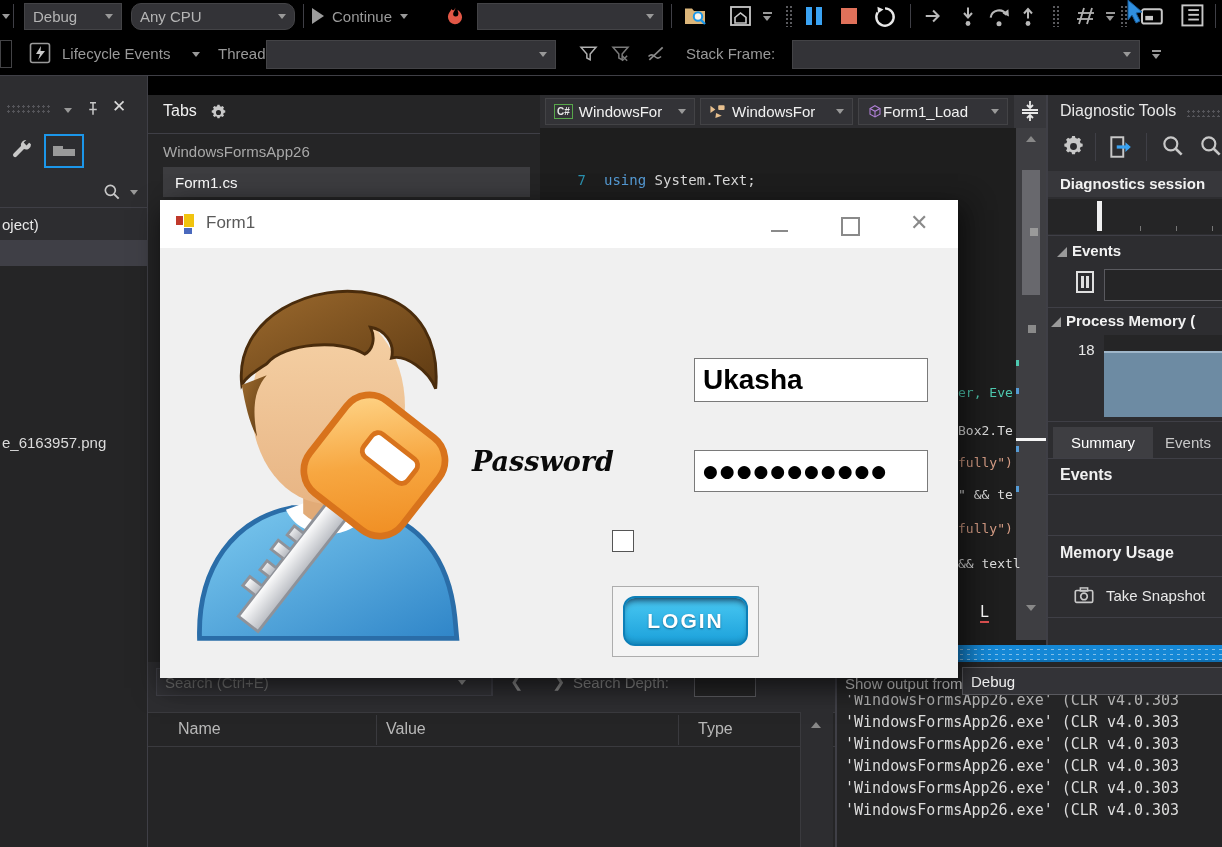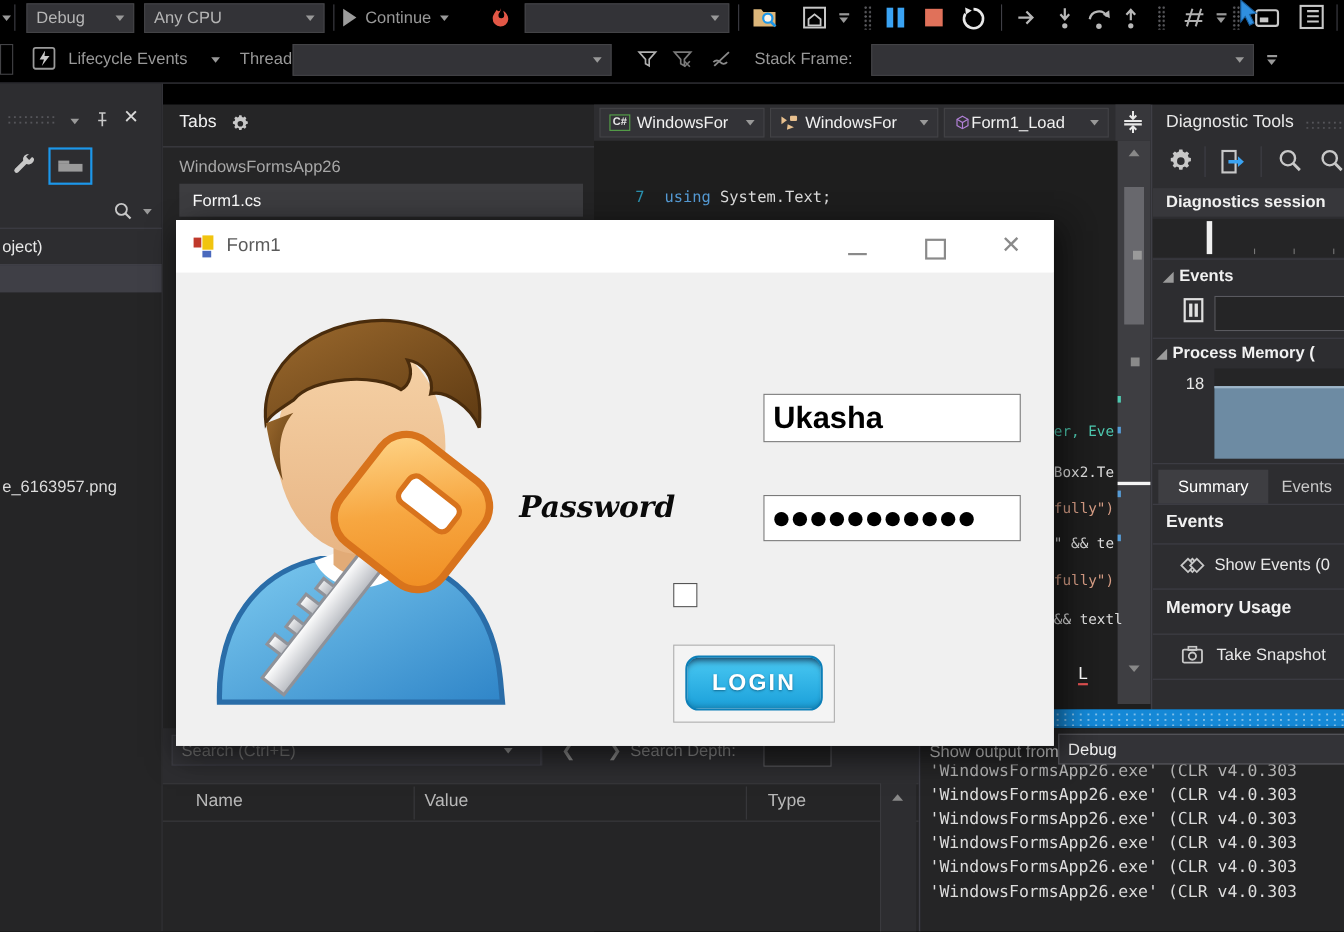--- a/index.html
+++ b/index.html
@@ -109,21 +109,21 @@
   </svg>
 
   <div class="a" style="left:0;top:0;width:1222px;height:32px;">
     <div class="a tri" style="left:2px;top:14px;"></div>
     <div class="vsep" style="left:13px;top:4px;height:24px;"></div>
 
     <div class="combo" style="left:24px;top:3px;width:98px;height:27px;">
       <span>Debug</span>
       <span class="arr tri"></span>
     </div>
-    <div class="combo" style="left:131px;top:3px;width:164px;height:27px;">
+    <div class="combo" style="left:131px;top:3px;width:164px;height:27px;border-radius:10px;">
       <span>Any CPU</span>
       <span class="arr tri"></span>
     </div>
     <div class="vsep" style="left:303px;top:4px;height:24px;"></div>
 
     <div class="a" style="left:312px;top:4px;height:24px;display:flex;align-items:center;gap:8px;">
       <span style="width:0;height:0;border-top:8px solid transparent;border-bottom:8px solid transparent;border-left:12px solid #9c9c9c;"></span>
       <span class="tbtxt">Continue</span>
       <span class="tri"></span>
     </div>
@@ -402,26 +402,20 @@
       <span style="font-size:15px;color:#ffffff;line-height:31px;">Summary</span>
     </div>
     <div class="a" style="left:110px;top:332px;width:60px;height:31px;text-align:center;">
       <span style="font-size:15px;color:#c8c8c8;line-height:31px;">Events</span>
     </div>
     <div class="hsep" style="left:0;top:363px;width:174px;"></div>
 
     <span class="a boldw" style="left:12px;top:371px;font-size:16px;">Events</span>
     <div class="hsep" style="left:0;top:399px;width:174px;"></div>
 
-    <div class="a" style="left:0;top:400px;width:174px;height:38px;">
-      <svg style="position:absolute;left:22px;top:9px;" width="30" height="20">
-          <use href="#i-diamonds"></use>
-        </svg>
-      <span style="position:absolute;left:56px;top:10px;font-size:15px;color:#e8e8e8;white-space:nowrap;">Show Events (0</span>
-    </div>
     <div class="hsep" style="left:0;top:440px;width:174px;"></div>
 
     <span class="a boldw" style="left:12px;top:449px;font-size:16px;">Memory Usage</span>
     <div class="hsep" style="left:0;top:481px;width:174px;"></div>
 
     <div class="a" style="left:0;top:482px;width:174px;height:38px;">
       <svg style="position:absolute;left:24px;top:8px;" width="24" height="22">
           <use href="#i-camera"></use>
         </svg>
       <span style="position:absolute;left:58px;top:10px;font-size:15px;color:#e8e8e8;white-space:nowrap;">Take Snapshot</span>

